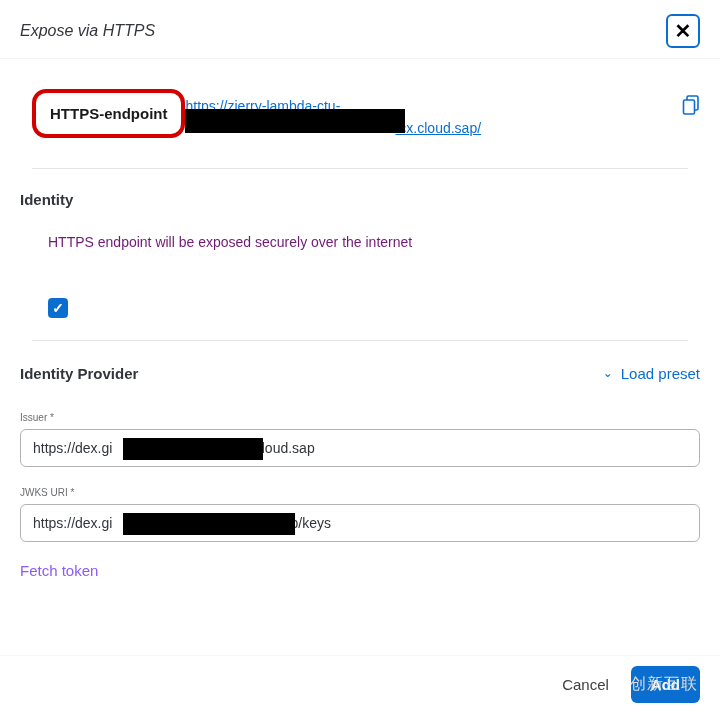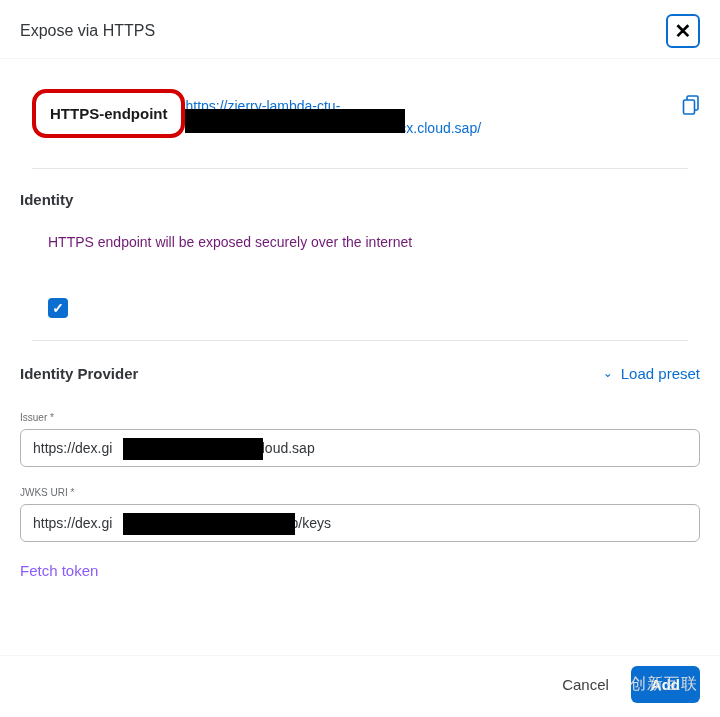--- a/index.html
+++ b/index.html
@@ -23,20 +23,21 @@
   .dialog-header {
     display: flex;
     align-items: center;
     justify-content: space-between;
     padding: 14px 20px 10px 20px;
     border-bottom: 1px solid #eaeaea78;
   }
   .dialog-title {
     font-size: 16px;
     color: #32363a;
+    font-style: italic;
   }
   .close-btn {
     width: 34px;
     height: 34px;
     border: 2px solid #0a6ed1;
     border-radius: 6px;
     background: #fff;
     display: flex;
     align-items: center;
     justify-content: center;
@@ -64,20 +65,21 @@
   .endpoint-label-box {
     border: 4px solid #d40000;
     border-radius: 14px;
     padding: 12px 14px;
     font-weight: 700;
     font-size: 15px;
     color: #1a1a1a;
   }
   .endpoint-link {
     color: #0a6ed1;
+    text-decoration: underline;
     word-break: break-all;
     flex: 1;
     padding-top: 6px;
     line-height: 1.6;
     position: relative;
   }
   .redact1 {
     position: absolute;
     top: 20px;
     left: 0;

